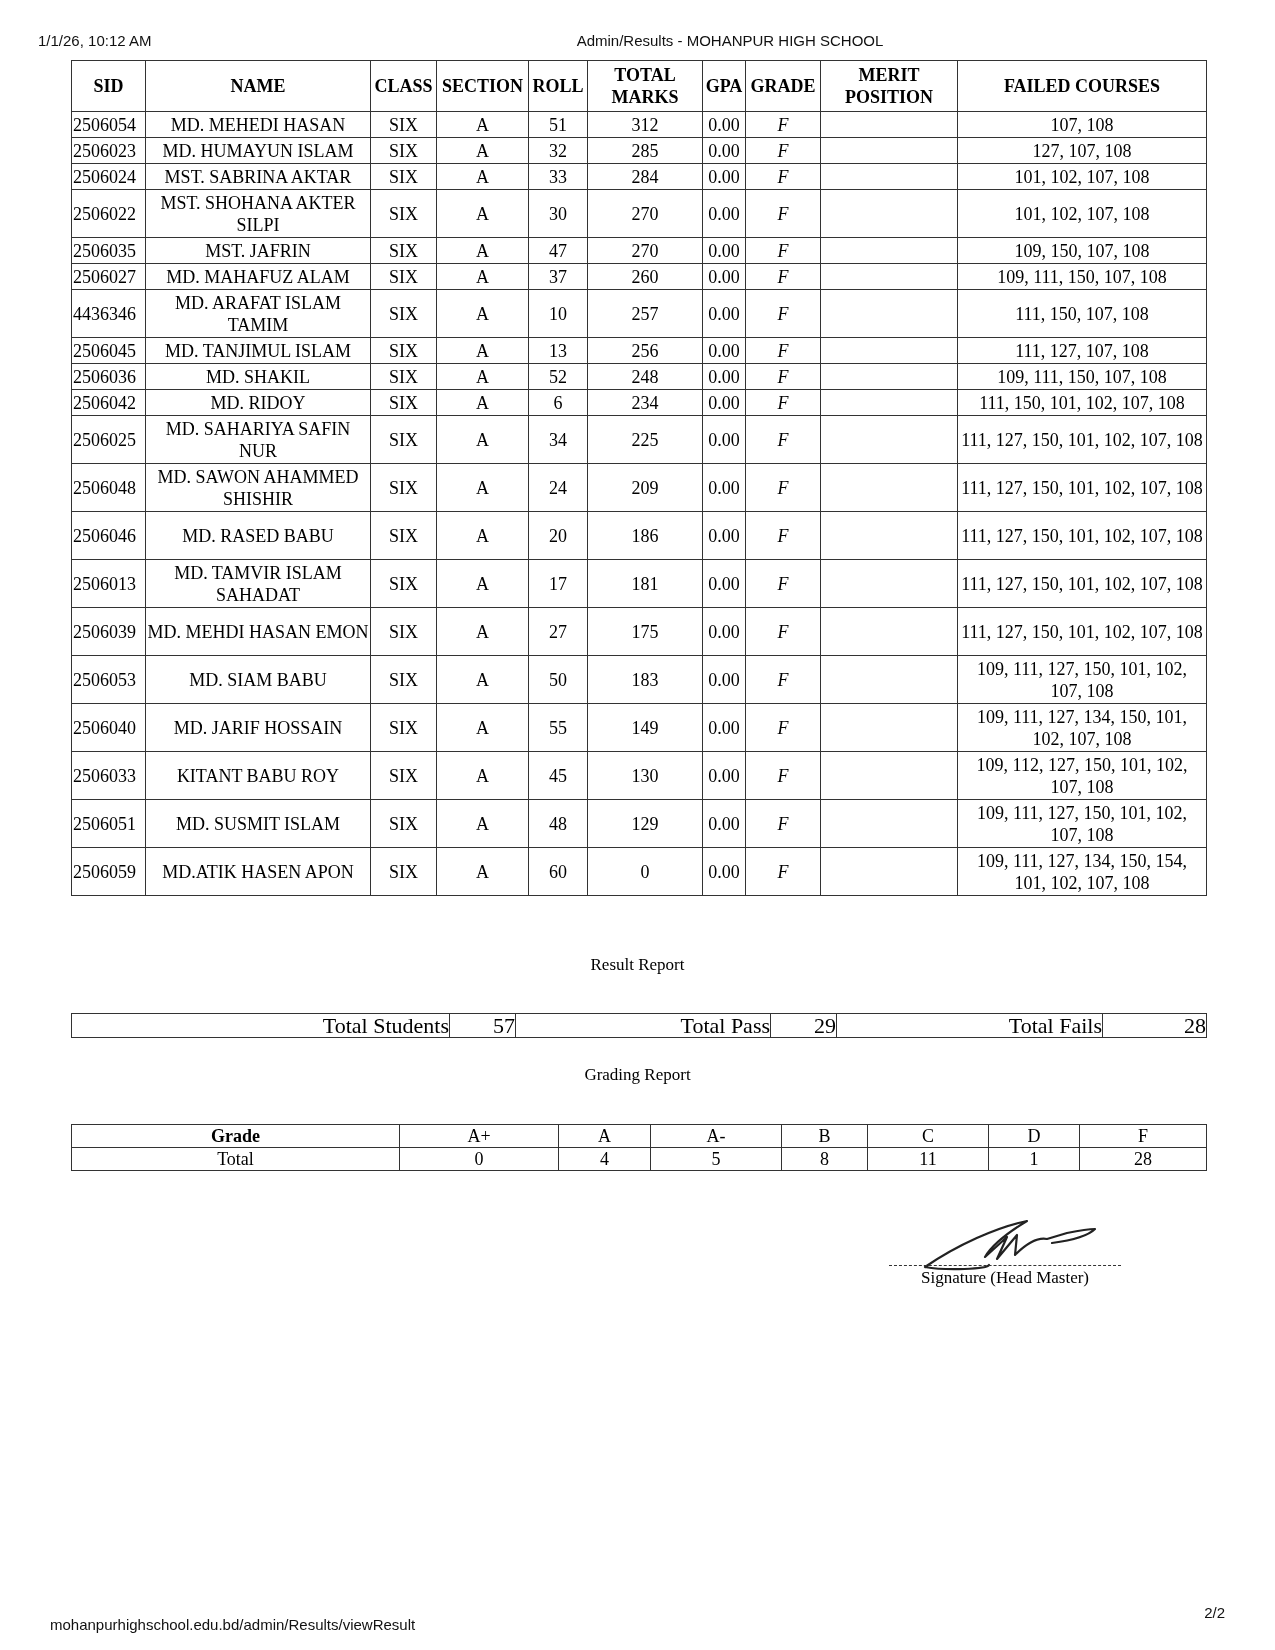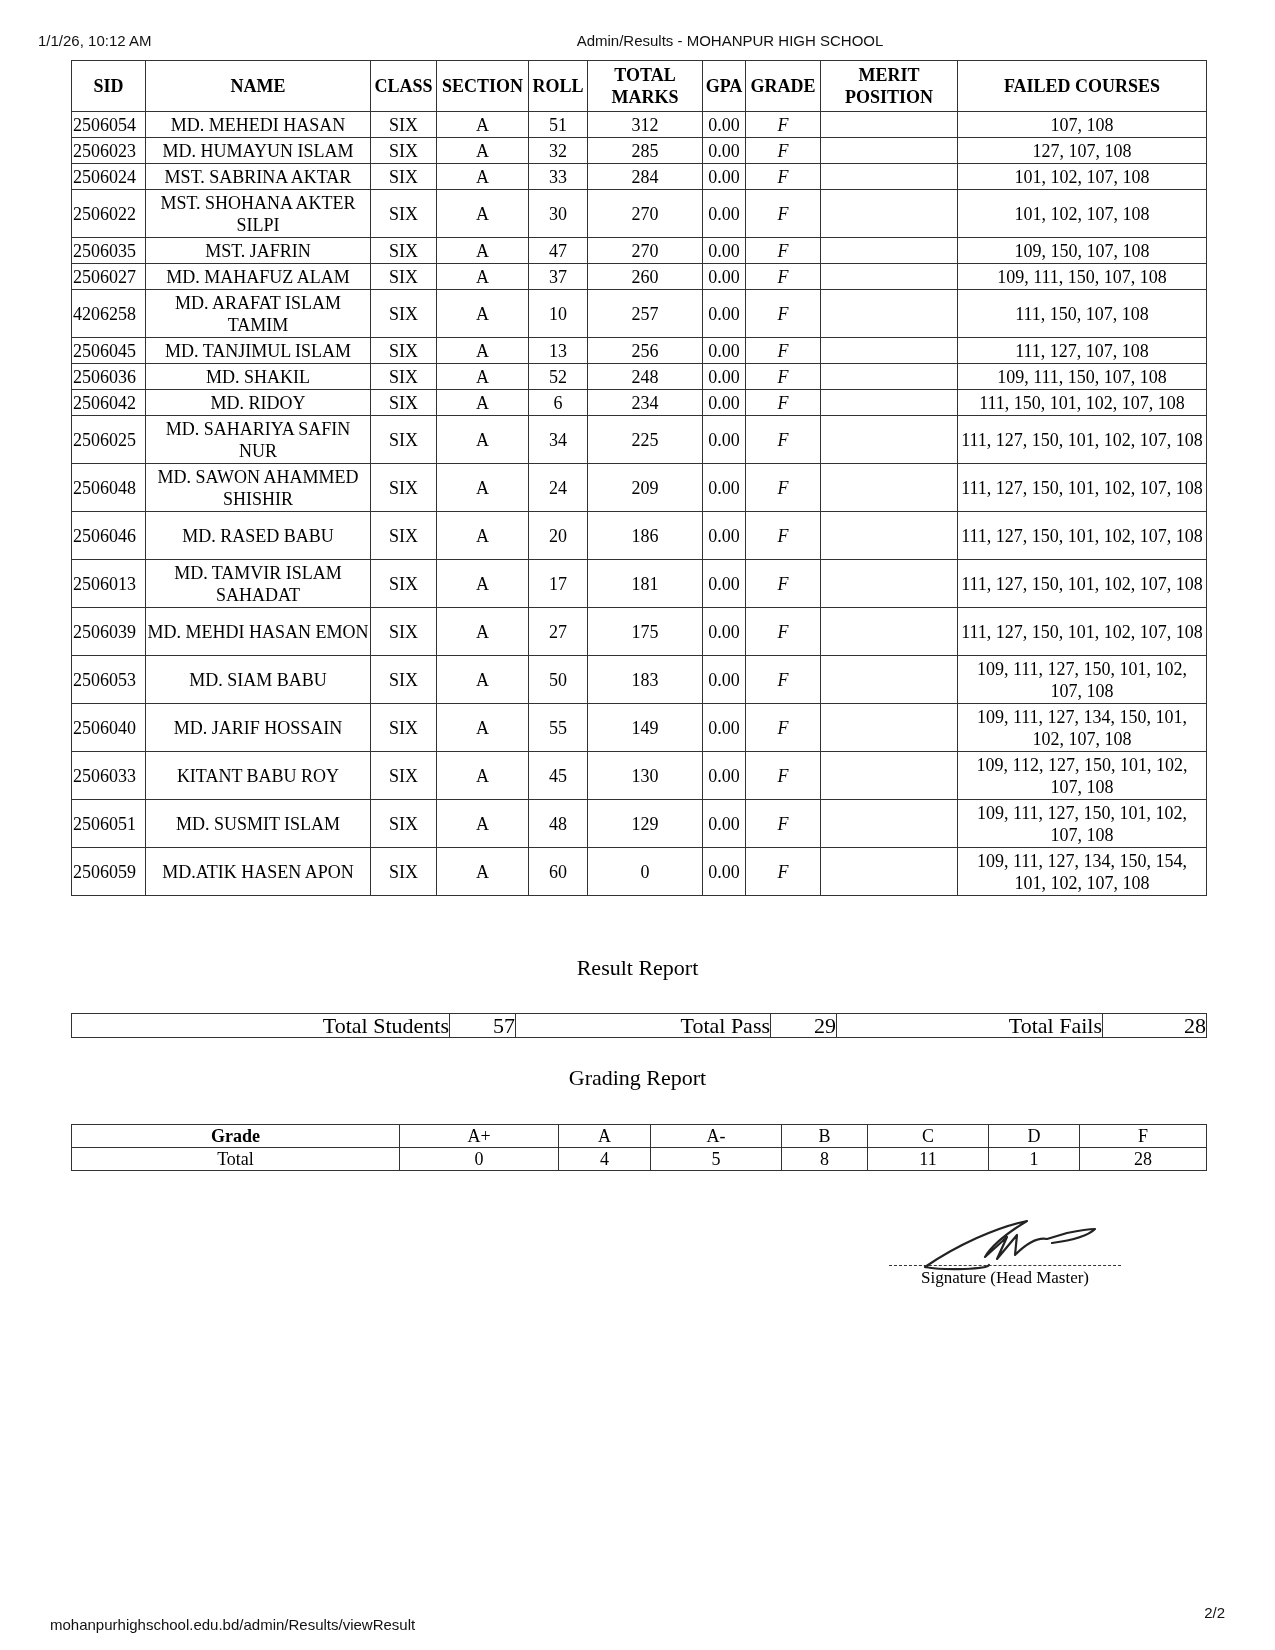--- a/index.html
+++ b/index.html
@@ -12,21 +12,21 @@
 
   table { border-collapse:collapse; font-family:"Liberation Serif", serif; color:#000;padding-left:26px; }
   #results-table { position:absolute; left:71px; top:60px; width:1135px; table-layout:fixed; }
   #results-table th, #results-table td { border:1.5px solid #333; text-align:center; padding:0 1px; line-height:22px; font-size:18px; }
   #results-table th { font-weight:bold; font-size:18px; height:50px; line-height:22px; }
   #results-table td { height:25px; }
   #results-table tr.tall td { height:47px; }
   #results-table td.sid { text-align:left; padding-left:1px; }
   #results-table td.grade { font-style:italic; }
 
-  .section-title { position:absolute; left:0; width:1275px; text-align:center; font-family:"Liberation Serif", serif; font-size:22px; }
+  .section-title { position:absolute; left:0; width:1275px; text-align:center; font-family:"Liberation Serif", serif; font-size:17px; }
   #summary-table { position:absolute; left:71px; top:1013px; width:1135px; table-layout:fixed; }
   #summary-table td { border:1.5px solid #333; text-align:right; font-size:22px; height:23px; line-height:22px; padding:0; }
 
   #grading-table { position:absolute; left:71px; top:1124px; width:1135px; table-layout:fixed; }
   #grading-table td { border:1.5px solid #333; text-align:center; font-size:18px; height:22px; line-height:21px; padding:0; }
   #grading-table tr:first-child td:first-child { font-weight:bold; }
 
   .signature-area { position:absolute; left:885px; top:1215px; width:240px; height:80px; }
   .signature-line { position:absolute; left:4px; top:50px; width:232px; border-top:1.5px dashed #333; }
   .signature-label { position:absolute; left:0; width:240px; top:44px; text-align:center; font-family:Liberation Serif, serif; font-size:17px;margin-top:9px; }
@@ -132,21 +132,21 @@
         <td>SIX</td>
         <td>A</td>
         <td>37</td>
         <td>260</td>
         <td>0.00</td>
         <td class="grade">F</td>
         <td></td>
         <td>109, 111, 150, 107, 108</td>
       </tr>
       <tr class="tall">
-        <td class="sid">4206258</td>
+        <td class="sid">4436346</td>
         <td>MD. ARAFAT ISLAM TAMIM</td>
         <td>SIX</td>
         <td>A</td>
         <td>10</td>
         <td>257</td>
         <td>0.00</td>
         <td class="grade">F</td>
         <td></td>
         <td>111, 150, 107, 108</td>
       </tr>

